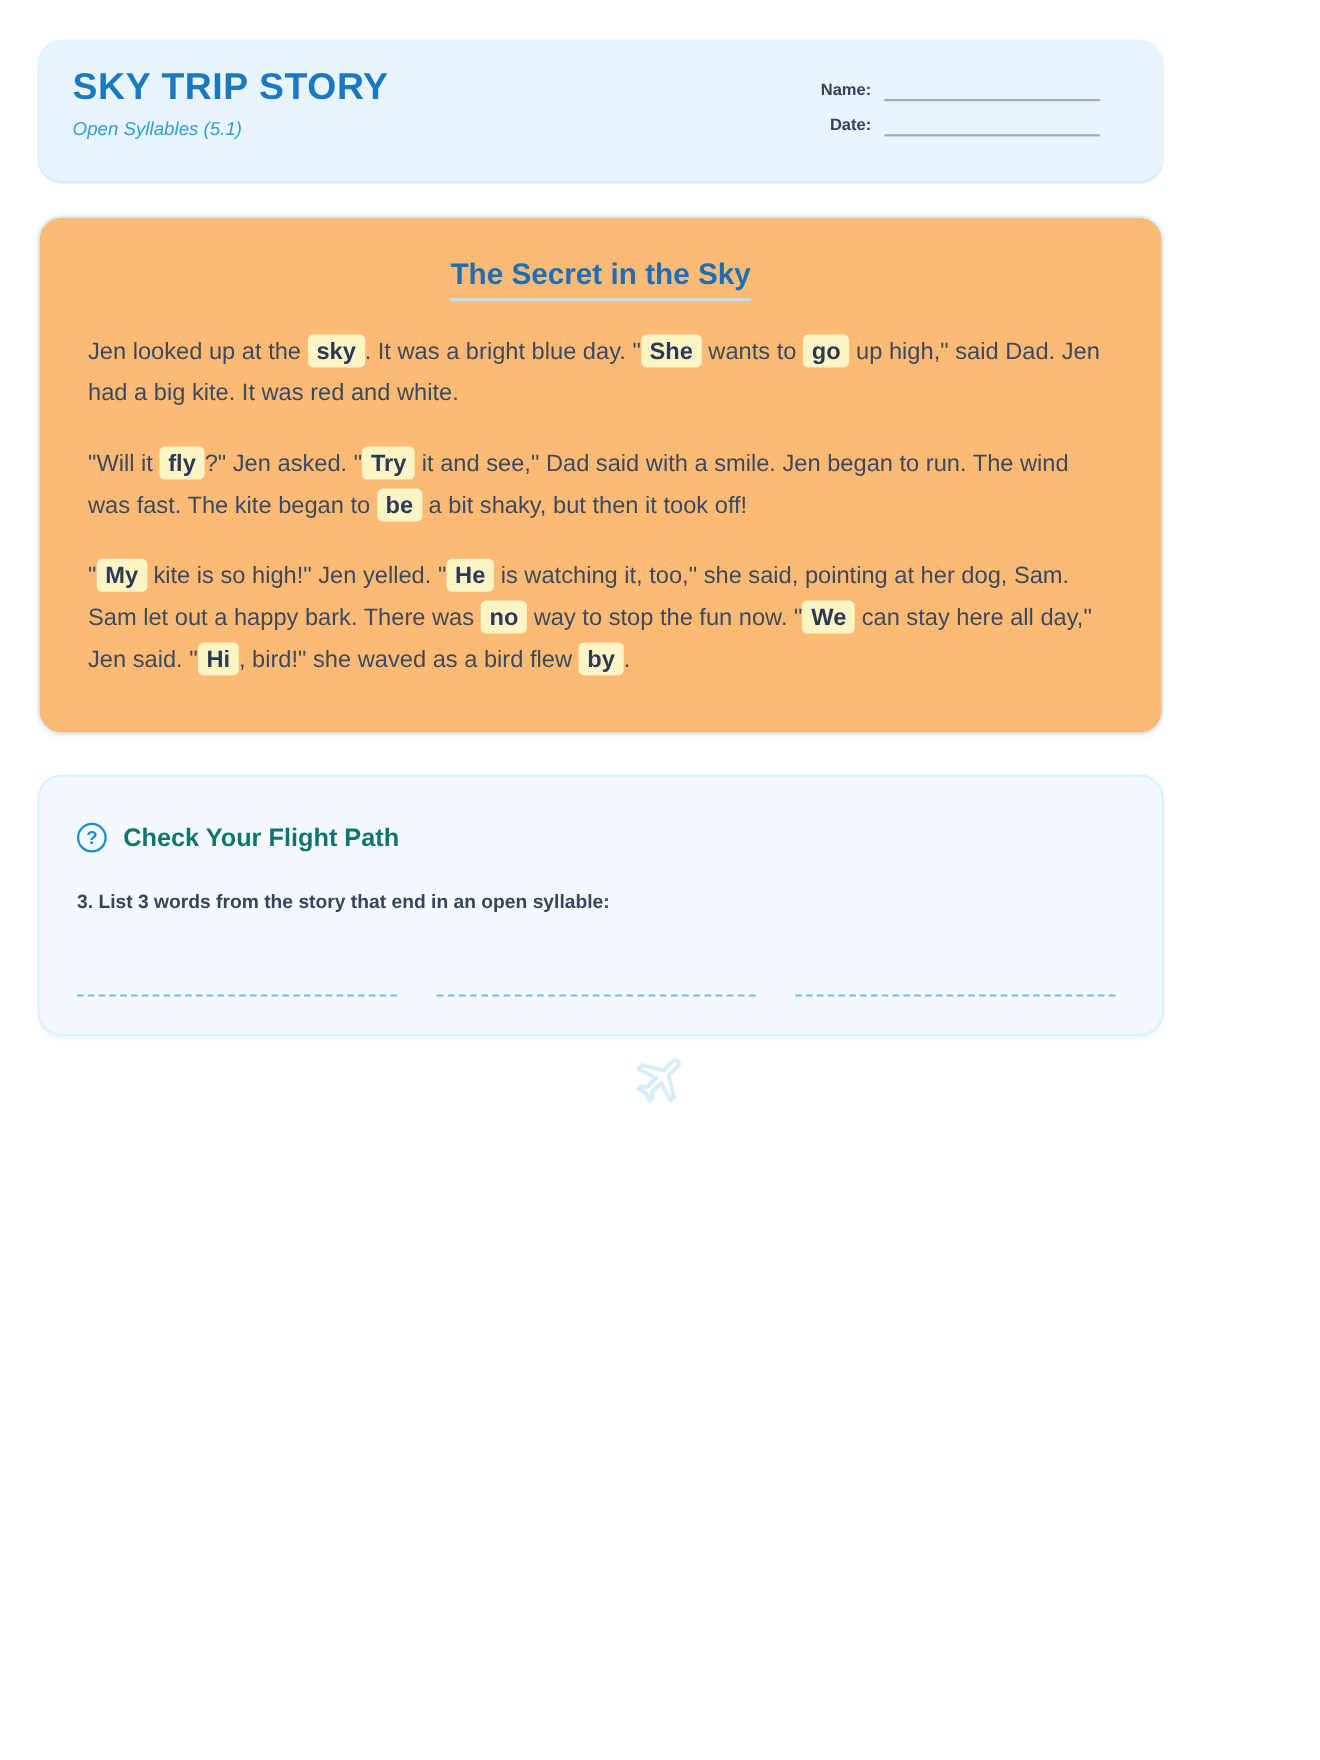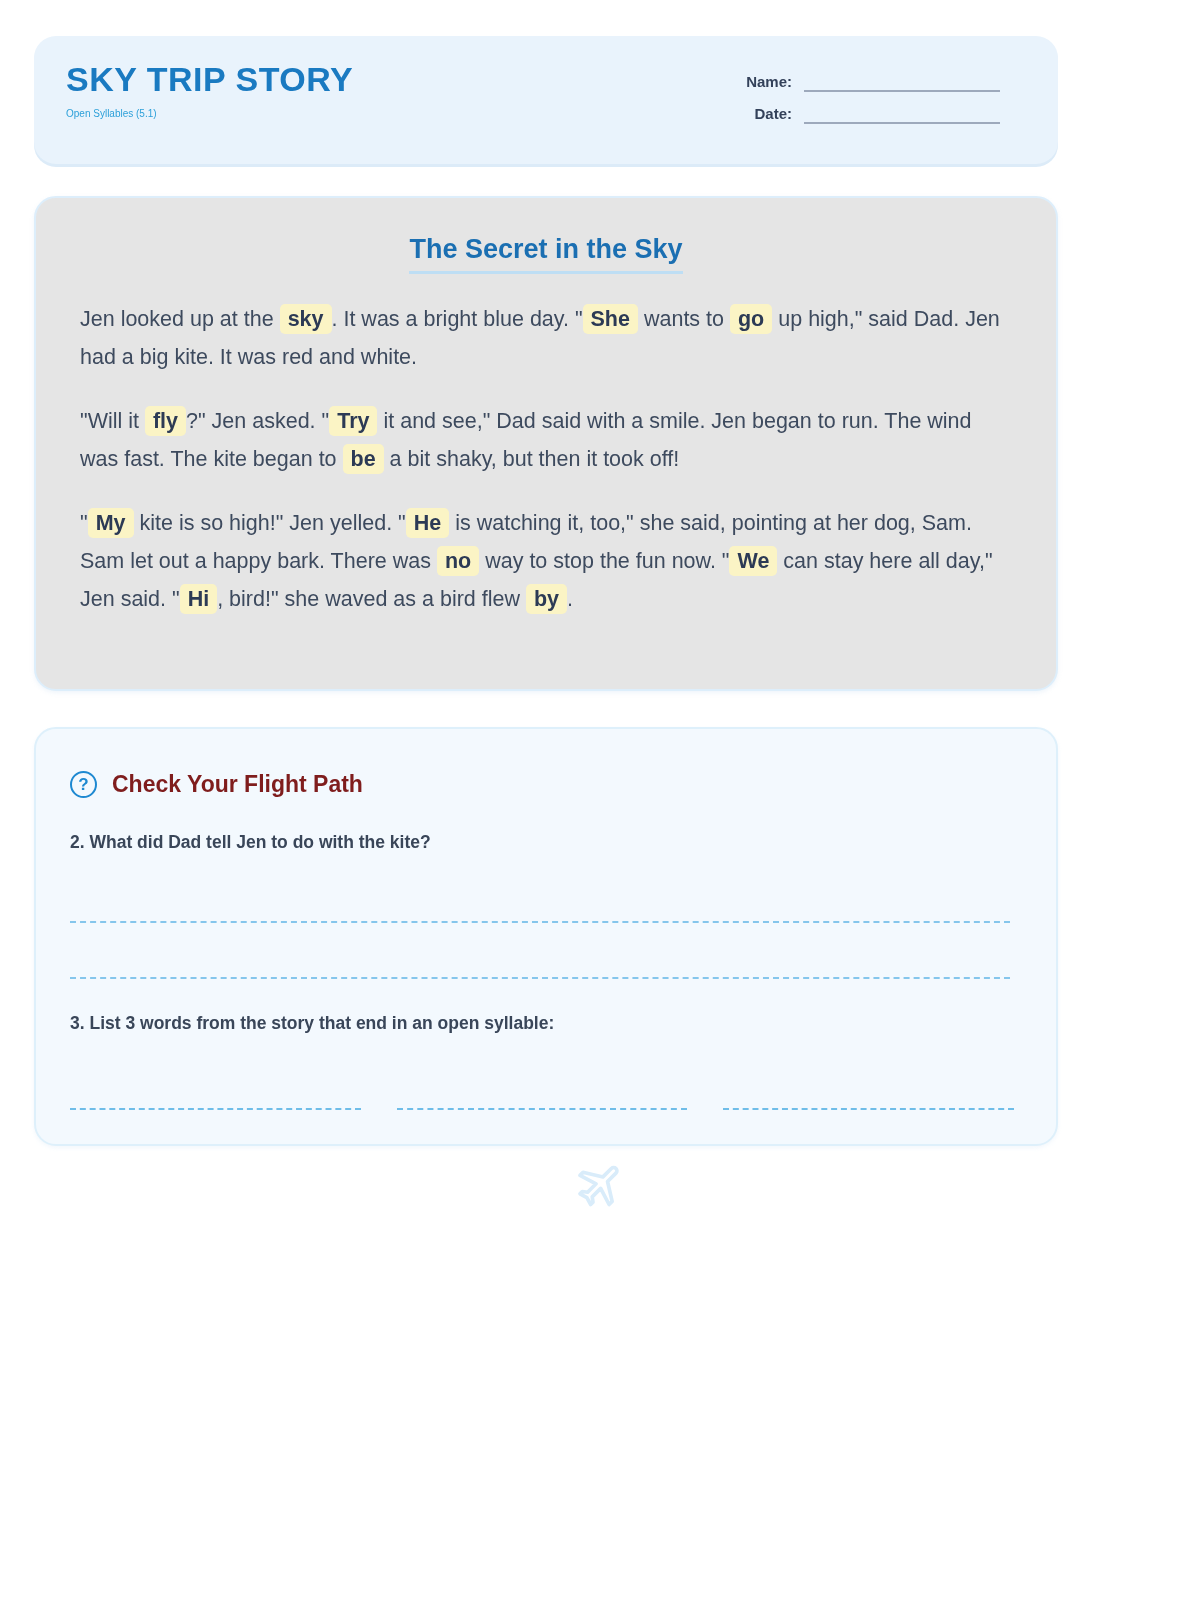--- a/index.html
+++ b/index.html
@@ -23,21 +23,22 @@
     justify-content: space-between;
   }
   .header-title {
     font-size: 34px;
     font-weight: 800;
     letter-spacing: 0.5px;
     color: #1a7ac1;
   }
   .header-subtitle {
     margin-top: 9px;
-    font-size: 10px;
+    font-size: 17px;
+    font-style: italic;
     color: #2da0d9;
   }
   .namedate { padding-top: 12px; }
   .nd-row { display: flex; align-items: flex-end; margin-bottom: 12px; justify-content: flex-end; }
   .nd-label {
     font-size: 15px;
     font-weight: 700;
     color: #33415a;
     padding-bottom: 2px;
     width: 58px;
@@ -46,24 +47,24 @@
   .nd-line {
     width: 196px;
     height: 20px;
     margin-left: 12px;
     border-bottom: 2px solid #9da9bc;
   }
 
   
   .story-card {
     margin-top: 32px;
-    background: #e5e5e5;
+    background: #fdba74;
     border: 2px solid #ddeefb;
     border-radius: 22px;
-    padding: 36px 44px 71px 44px;
+    padding: 36px 44px 48px 44px;
     box-shadow: 0 2px 4px rgba(190, 215, 240, 0.25);
   }
   .story-title-wrap { text-align: center; }
   .story-title {
     display: inline-block;
     font-size: 27px;
     font-weight: 800;
     color: #1b6fb2;
     padding-bottom: 6px;
     border-bottom: 3px solid #bedef4;
@@ -99,21 +100,21 @@
     color: #1e89d1;
     font-size: 17px;
     font-weight: 700;
     display: flex; align-items: center; justify-content: center;
     flex: 0 0 auto;
   }
   .q-heading-label {
     margin-left: 15px;
     font-size: 23px;
     font-weight: 800;
-    color: #7f1d1d;
+    color: #0f766e;
   }
   .question-block { margin-top: 34px; }
   .q-label {
     font-size: 17.5px;
     font-weight: 700;
     color: #394659;
     margin-bottom: 14px;
   }
   .answer-line {
     height: 56px;
@@ -161,25 +162,20 @@
     </div>
 </div>
 
 <div class="card questions-card">
   <div class="q-heading">
     <span class="q-help-icon">?</span>
     <span class="q-heading-label">Check Your Flight Path</span>
   </div>
   <div>
       <div class="question-block">
-        <p class="q-label">2. What did Dad tell Jen to do with the kite?</p>
-        <div class="answer-line"></div>
-        <div class="answer-line"></div>
-      </div>
-      <div class="question-block">
         <p class="q-label">3. List 3 words from the story that end in an open syllable:</p>
         <div class="answer-slots">
           <div class="answer-slot"></div>
           <div class="answer-slot"></div>
           <div class="answer-slot"></div>
         </div>
       </div>
     </div>
 </div>
 

